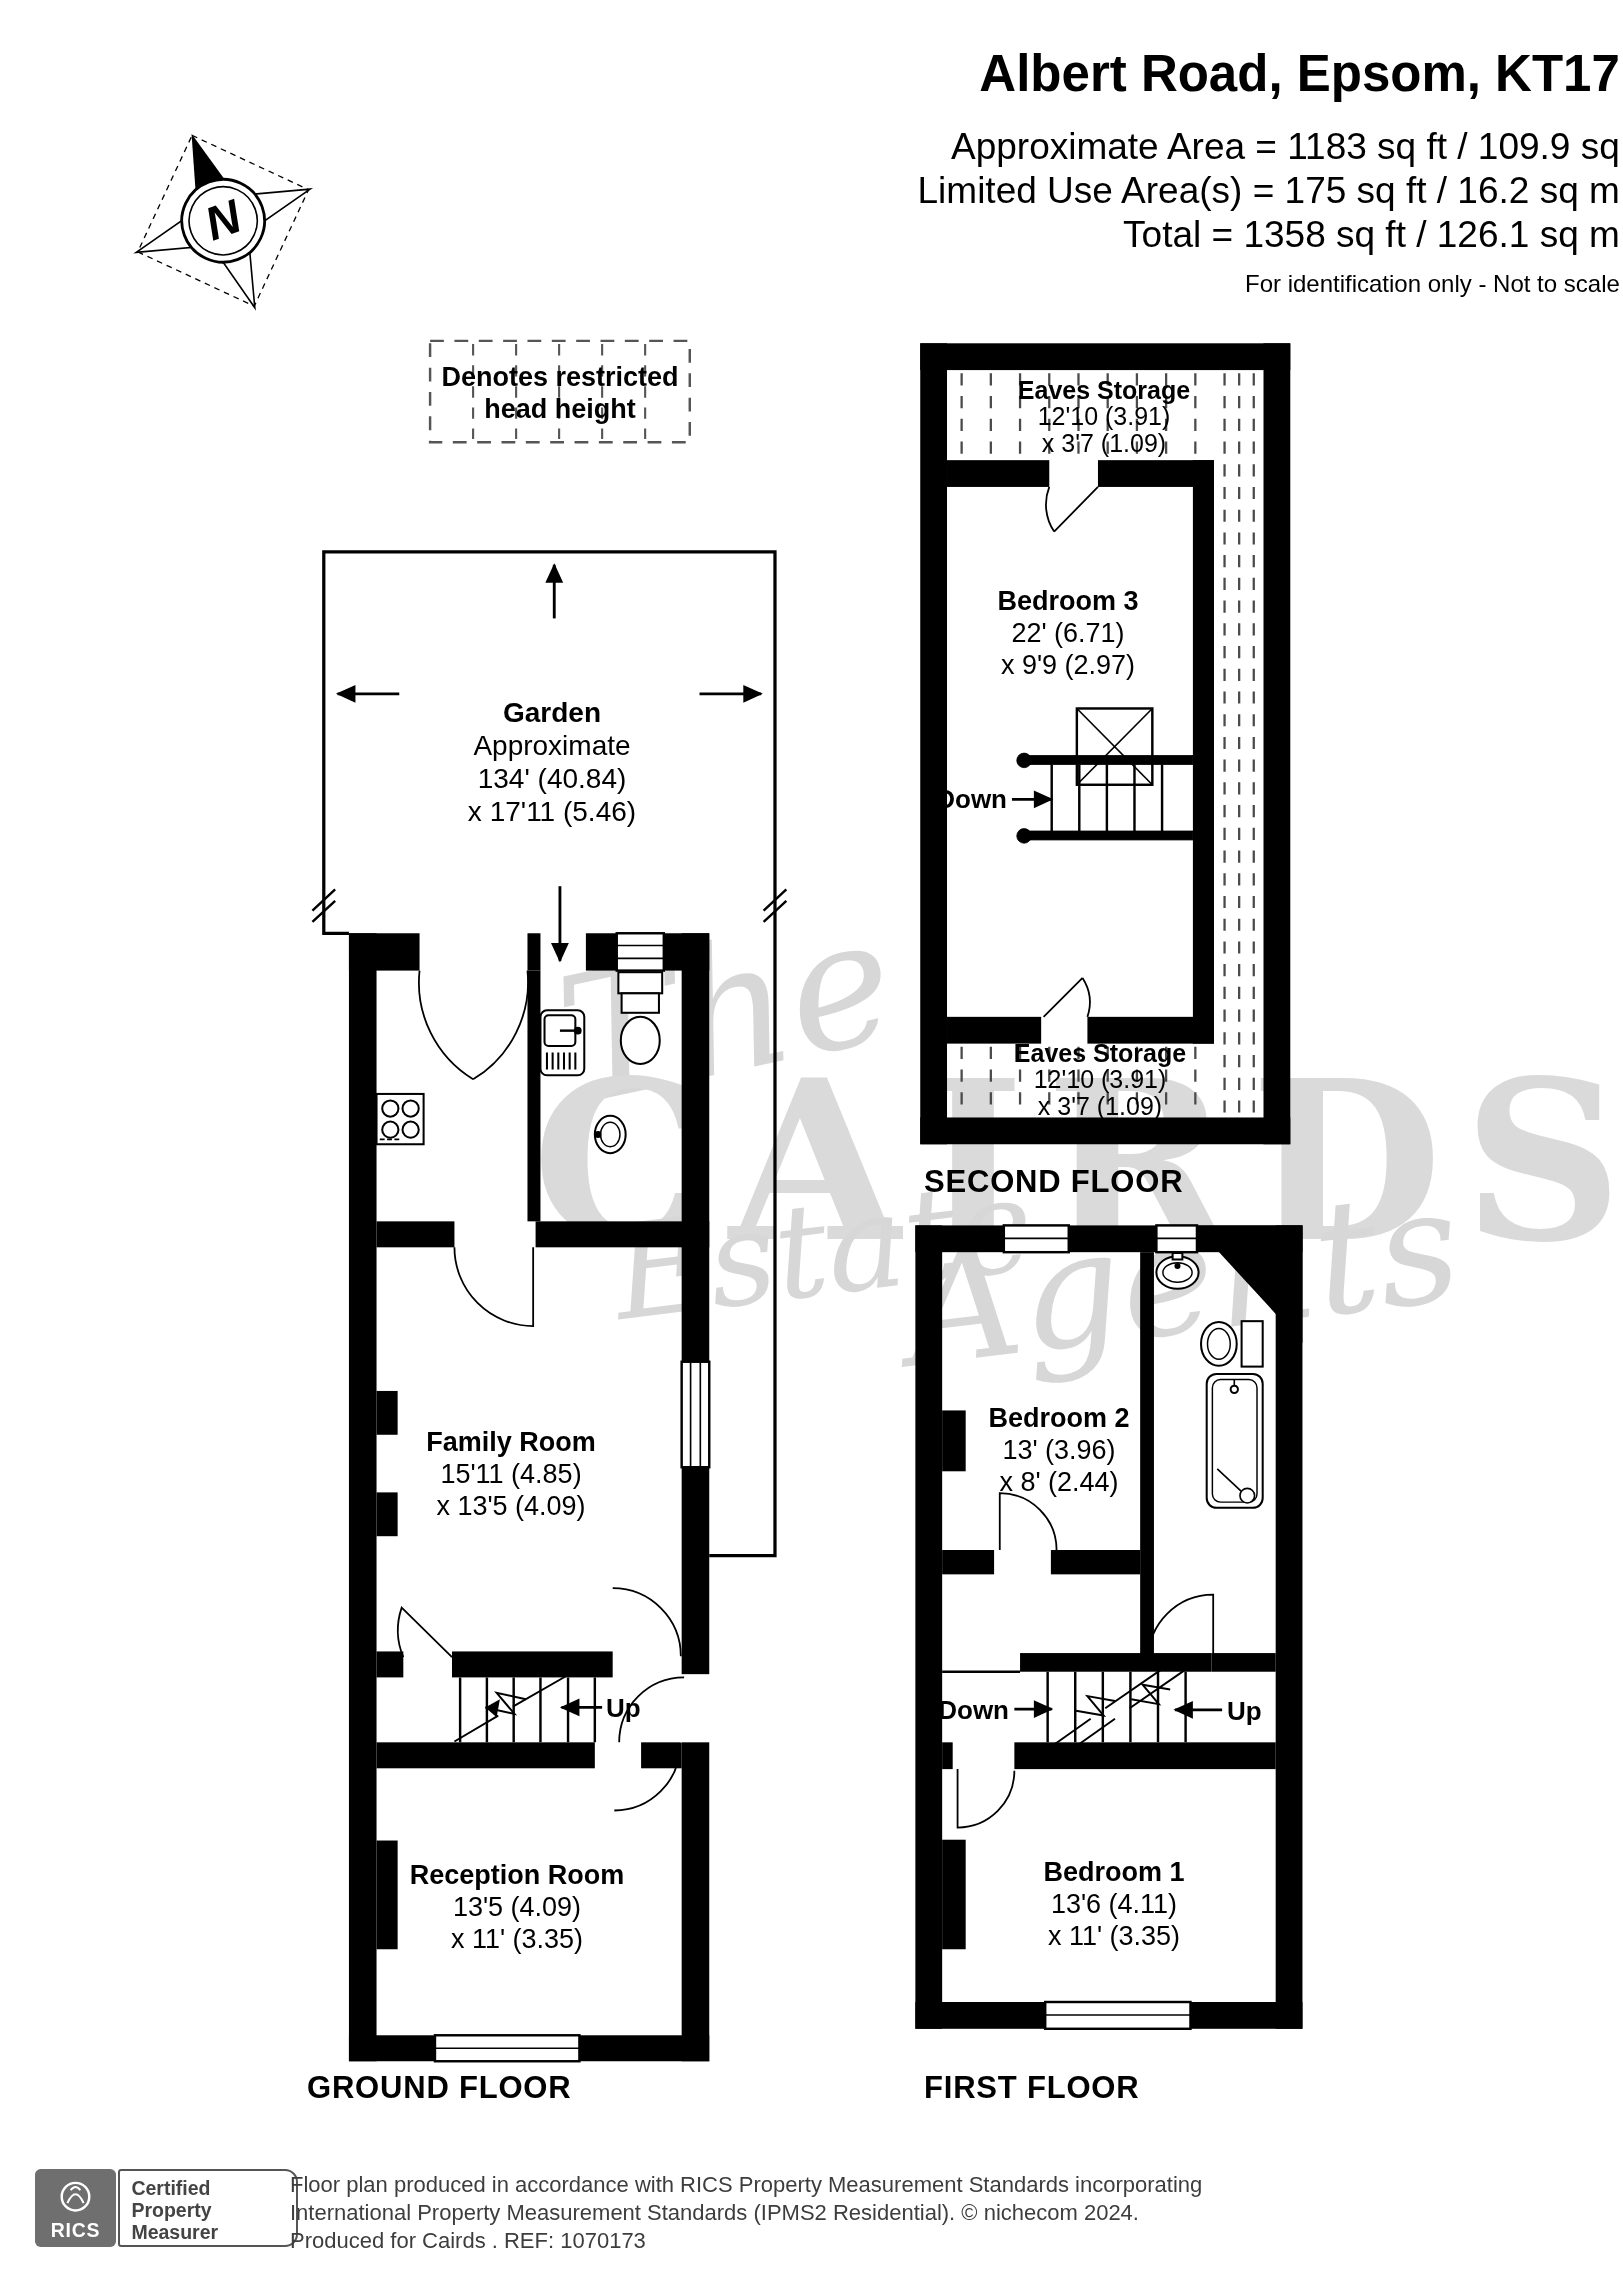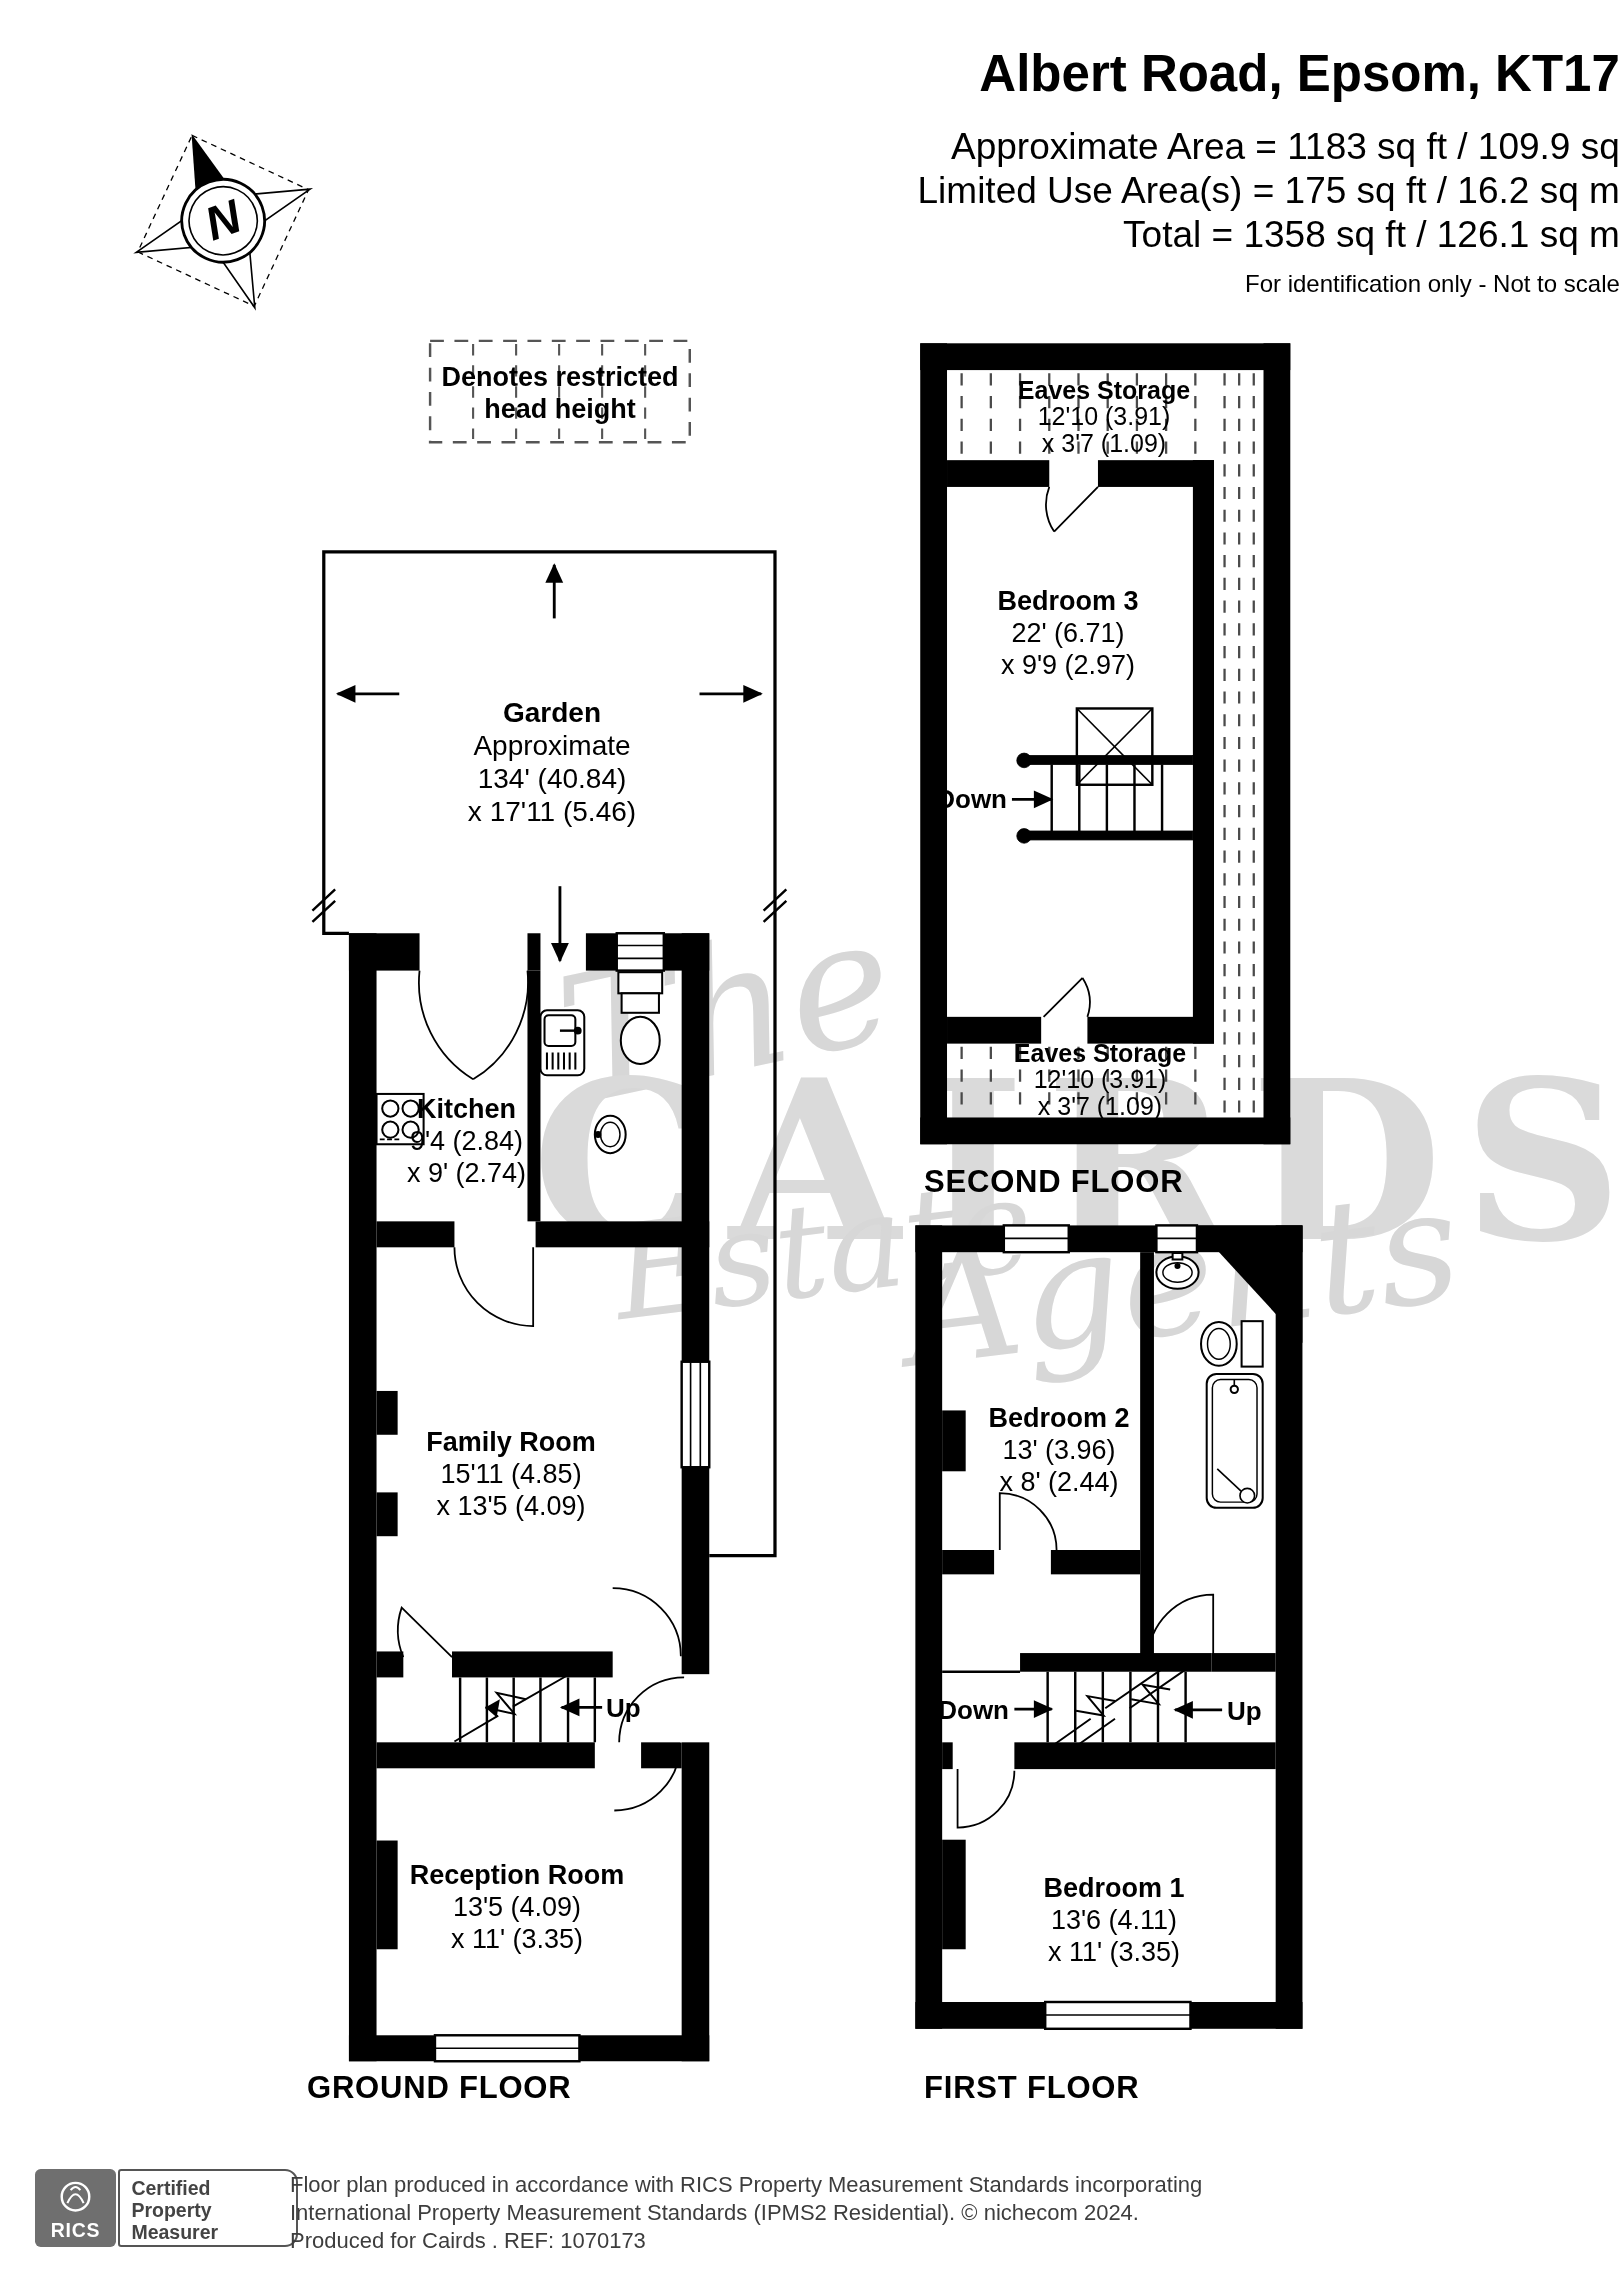--- a/index.html
+++ b/index.html
@@ -258,25 +258,20 @@
       <div>head height</div>
   </div>
 
   <div class="lbl" style="left:410px;top:696px;width:284px;font-size:28px;">
     <div class="nm">Garden</div>
     <div>Approximate</div>
     <div>134' (40.84)</div>
     <div>x 17'11 (5.46)</div>
   </div>
 
-  <div class="lbl" style="left:365px;top:1094px;width:203px;">
-    <div class="nm">Kitchen</div>
-    <div>9'4 (2.84)</div>
-    <div>x 9' (2.74)</div>
-  </div>
 
   <div class="lbl" style="left:373px;top:1427px;width:276px;">
     <div class="nm">Family Room</div>
     <div>15'11 (4.85)</div>
     <div>x 13'5 (4.09)</div>
   </div>
 
   <div class="lbl" style="left:377px;top:1860px;width:280px;">
     <div class="nm">Reception Room</div>
     <div>13'5 (4.09)</div>
@@ -311,21 +306,21 @@
 
   <div class="lbl" style="left:933px;top:1385px;width:252px;margin-top:18px;">
     <div class="nm">Bedroom 2</div>
     <div>13' (3.96)</div>
     <div>x 8' (2.44)</div>
   </div>
 
   <div class="lbl dir" style="left:903px;top:1695px;width:106px;text-align:right;">Down</div>
   <div class="lbl dir" style="left:1227px;top:1696px;width:73px;text-align:left;">Up</div>
 
-  <div class="lbl" style="left:986px;top:1857px;width:256px;margin-top:16px;">
+  <div class="lbl" style="left:986px;top:1857px;width:256px;">
     <div class="nm">Bedroom 1</div>
     <div>13'6 (4.11)</div>
     <div>x 11' (3.35)</div>
   </div>
 
   <div class="lbl big" style="left:924px;top:2070px;width:325px;text-align:left;">FIRST FLOOR</div>
 
   <div id="footer">
     <div id="rics-box">
       <svg width="81" height="78" viewBox="0 0 100 96">

